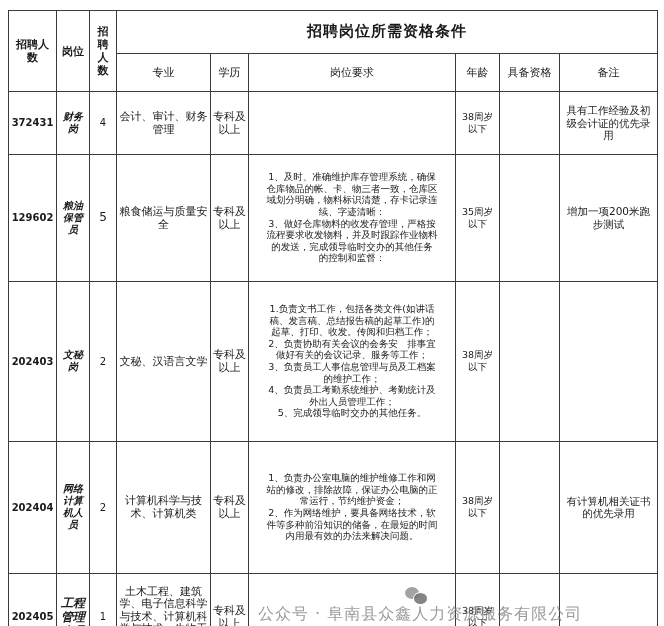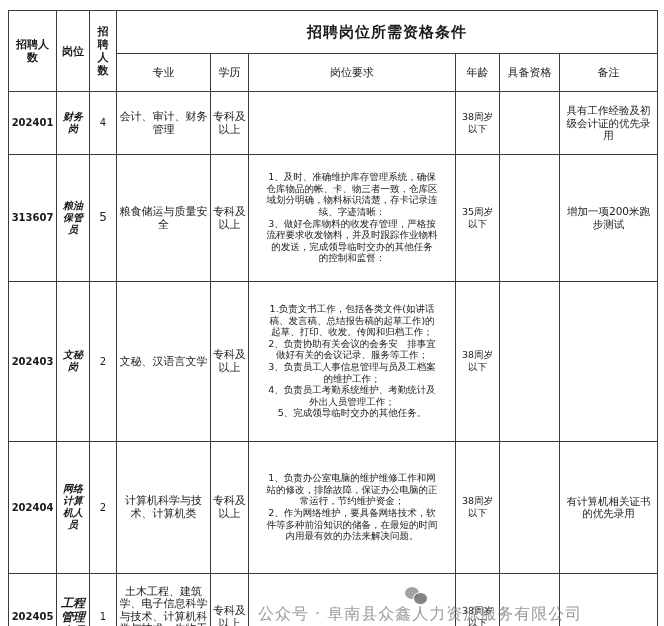--- a/index.html
+++ b/index.html
@@ -1,20 +1,20 @@
 <!DOCTYPE html>
 <html><head>
 <meta charset="utf-8">
 <style>
   html, body { margin: 0; padding: 0; background: #ffffff; }
   body { width: 664px; height: 626px; position: relative; overflow: hidden; font-family: "DejaVu Sans", sans-serif; color: #1a1a1a; }
   table.recruit { position: absolute; left: 8px; top: 10px; border-collapse: collapse; table-layout: fixed; width: 649px; }
   table.recruit td, table.recruit th { border: 1px solid #3a3a3a; padding: 12px 2px; text-align: center; vertical-align: middle; font-weight: normal; font-size: 11px; line-height: 13px; overflow: hidden; }
   .hdr-bold { font-weight: bold !important; font-size: 11px; }
-  .title-cell { font-family: Liberation Serif, serif; font-weight: bold !important; font-size: 15px !important; letter-spacing: 1px; }
+  .title-cell { font-family: Liberation Mono, monospace; font-weight: bold !important; font-size: 15px !important; letter-spacing: 1px; }
   .code-cell { font-weight: bold !important; font-size: 10px !important; }
   .pos-cell { font-weight: bold !important; font-size: 10px !important; line-height: 12px !important; font-style: italic; }
   .pos-cell.big { font-size: 12px !important; line-height: 14px !important; }
   .num-cell { font-size: 10px !important; }
   .edu-cell { font-size: 11px; line-height: 13px; }
   .req-cell { font-size: 9.5px !important; line-height: 11.6px !important; padding: 0 1px !important; margin-left: 17px; }
   .req-line { display: block; white-space: nowrap; }
   .age-cell { font-size: 9.5px !important; line-height: 12px !important; }
   .note-cell { font-size: 10.5px !important; line-height: 12.5px !important; margin-top: 12px; }
   .vert { display: inline-block; width: 12px; word-break: break-all; line-height: 13px; }
@@ -50,33 +50,33 @@
       <th>学历</th>
       <th>岗位要求</th>
       <th>年龄</th>
       <th>具备资格</th>
       <th>备注</th>
     </tr>
   </thead>
   <tbody>
 
     <tr style="height:50px">
-      <td class="code-cell">202401</td>
+      <td class="code-cell">372431</td>
       <td class="pos-cell">财务岗</td>
       <td class="num-cell">4</td>
       <td>会计、审计、财务管理</td>
       <td class="edu-cell">专科及以上</td>
       <td class="req-cell"></td>
       <td class="age-cell">38周岁以下</td>
       <td></td>
       <td class="note-cell">具有工作经验及初级会计证的优先录用</td>
     </tr>
 
     <tr style="height:127px">
-      <td class="code-cell">313607</td>
+      <td class="code-cell">129602</td>
       <td class="pos-cell">粮油保管员</td>
       <td class="num-cell" style="font-size:12px !important">5</td>
       <td>粮食储运与质量安全</td>
       <td class="edu-cell">专科及以上</td>
       <td class="req-cell">
         <span class="req-line">1、及时、准确维护库存管理系统，确保</span>
         <span class="req-line">仓库物品的帐、卡、物三者一致，仓库区</span>
         <span class="req-line">域划分明确，物料标识清楚，存卡记录连</span>
         <span class="req-line">续、字迹清晰：</span>
         <span class="req-line">3、做好仓库物料的收发存管理，严格按</span>

